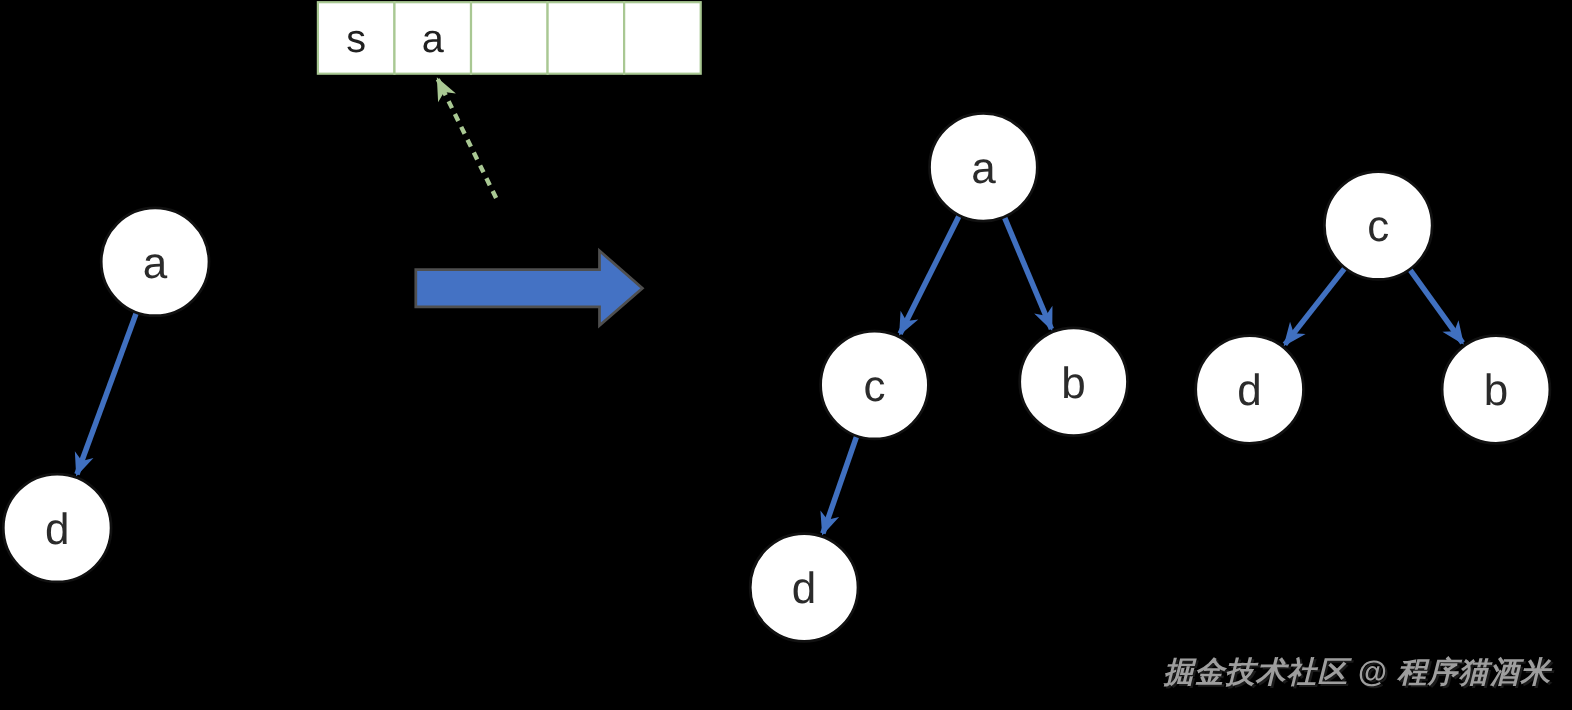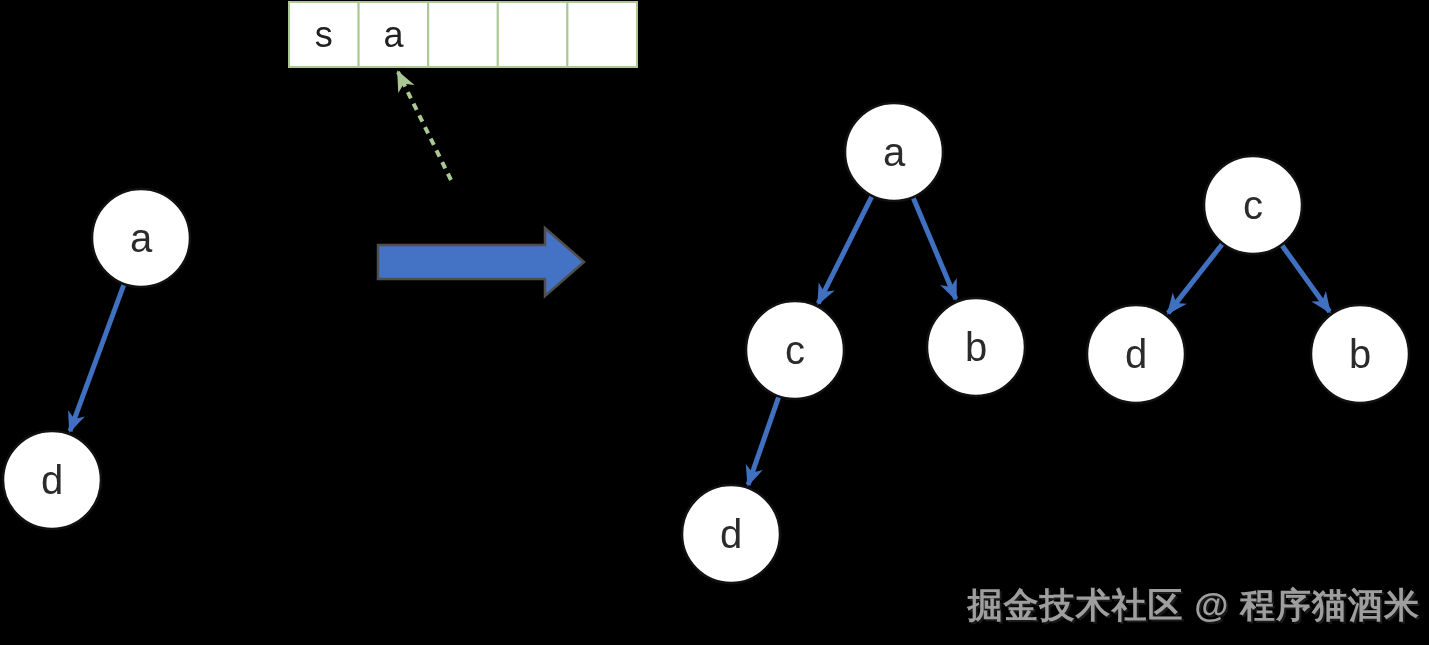--- a/index.html
+++ b/index.html
@@ -19,29 +19,30 @@
     position: absolute;
     top: 0;
     left: 0;
     display: block;
   }
   .node-label {
     font-family: "Liberation Sans", sans-serif;
   }
   .watermark {
     position: absolute;
-    right: 9px;
+    right: 19px;
     bottom: 16px;
-    font-size: 35px;
+    font-size: 27px;
     font-weight: 700;
     letter-spacing: 1px;
     color: #9e9e9e;
     text-shadow: 2px 2px 0 #1a1a1a;
     white-space: nowrap;
     font-family: "Liberation Sans", sans-serif;
+    font-style: italic;
   }
 </style>
 </head>
 <body>
 
 <div class="canvas">
   <svg id="diagram-svg" width="1429" height="645" viewBox="0 0 1429 645">
     <g id="array-group">
         <rect x="289" y="2" width="69.6" height="65" fill="#ffffff" stroke="#a9c893" stroke-width="2"></rect>
         <text x="323.8" y="34.5" dy="0.36em" text-anchor="middle" font-size="36" fill="#212121" class="node-label">s</text>

